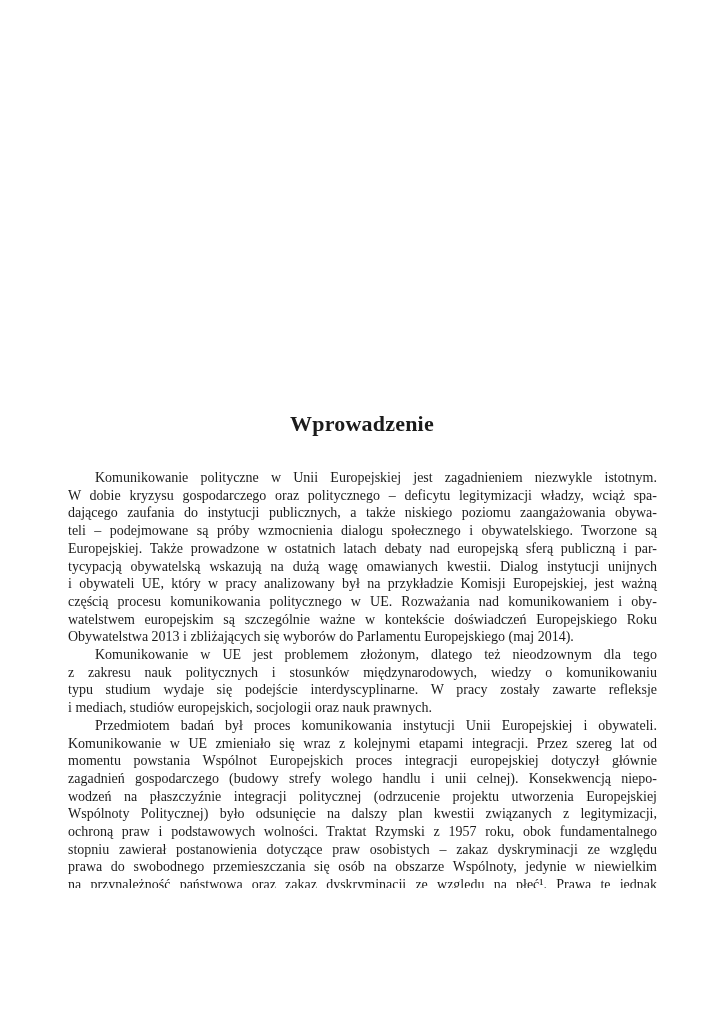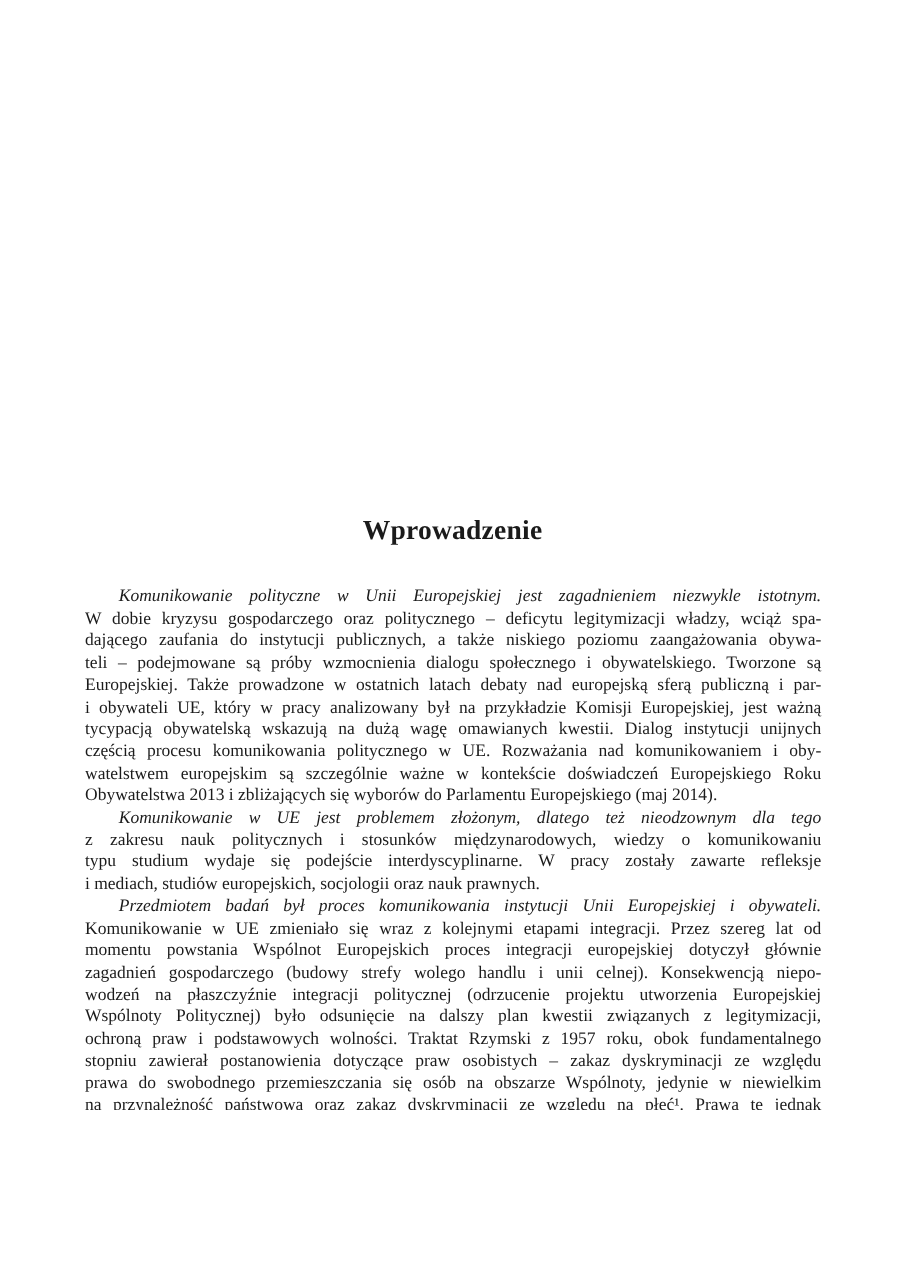--- a/index.html
+++ b/index.html
@@ -36,21 +36,20 @@
   }
   .line {
     text-align: justify;
     text-align-last: justify;
   }
   .line.para-end {
     text-align-last: left;
   }
   .line.indent {
     text-indent: 27px;
-    font-style: italic;
   }
   .footnote {
     position: absolute;
     left: 68px;
     top: 946px;
     width: 589px;
     font-size: 12.5px;
     line-height: 15.5px;
   }
   .footnote-rule {
@@ -77,22 +76,22 @@
 
   <div class="chapter-title">Wprowadzenie</div>
 
   <div class="body-text">
 
     <div class="line indent">Komunikowanie polityczne w Unii Europejskiej jest zagadnieniem niezwykle istotnym.</div>
     <div class="line">W dobie kryzysu gospodarczego oraz politycznego – deficytu legitymizacji władzy, wciąż spa-</div>
     <div class="line">dającego zaufania do instytucji publicznych, a także niskiego poziomu zaangażowania obywa-</div>
     <div class="line">teli – podejmowane są próby wzmocnienia dialogu społecznego i obywatelskiego. Tworzone są</div>
     <div class="line">Europejskiej. Także prowadzone w ostatnich latach debaty nad europejską sferą publiczną i par-</div>
+    <div class="line">tycypacją obywatelską wskazują na dużą wagę omawianych kwestii. Dialog instytucji unijnych</div>
     <div class="line">i obywateli UE, który w pracy analizowany był na przykładzie Komisji Europejskiej, jest ważną</div>
-    <div class="line">tycypacją obywatelską wskazują na dużą wagę omawianych kwestii. Dialog instytucji unijnych</div>
     <div class="line">częścią procesu komunikowania politycznego w UE. Rozważania nad komunikowaniem i oby-</div>
     <div class="line">watelstwem europejskim są szczególnie ważne w kontekście doświadczeń Europejskiego Roku</div>
     <div class="line para-end">Obywatelstwa 2013 i zbliżających się wyborów do Parlamentu Europejskiego (maj 2014).</div>
 
     <div class="line indent">Komunikowanie w UE jest problemem złożonym, dlatego też nieodzownym dla tego</div>
     <div class="line">z zakresu nauk politycznych i stosunków międzynarodowych, wiedzy o komunikowaniu</div>
     <div class="line">typu studium wydaje się podejście interdyscyplinarne. W pracy zostały zawarte refleksje</div>
     <div class="line para-end">i mediach, studiów europejskich, socjologii oraz nauk prawnych.</div>
 
     <div class="line indent">Przedmiotem badań był proces komunikowania instytucji Unii Europejskiej i obywateli.</div>

